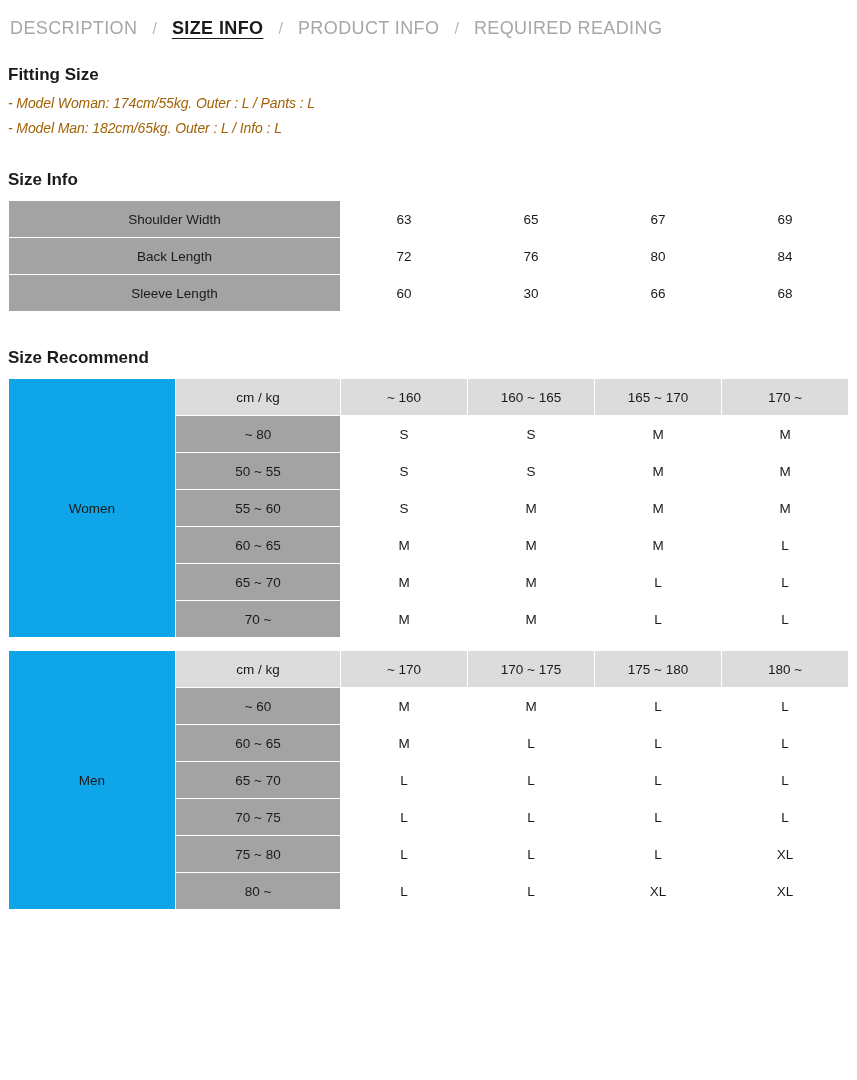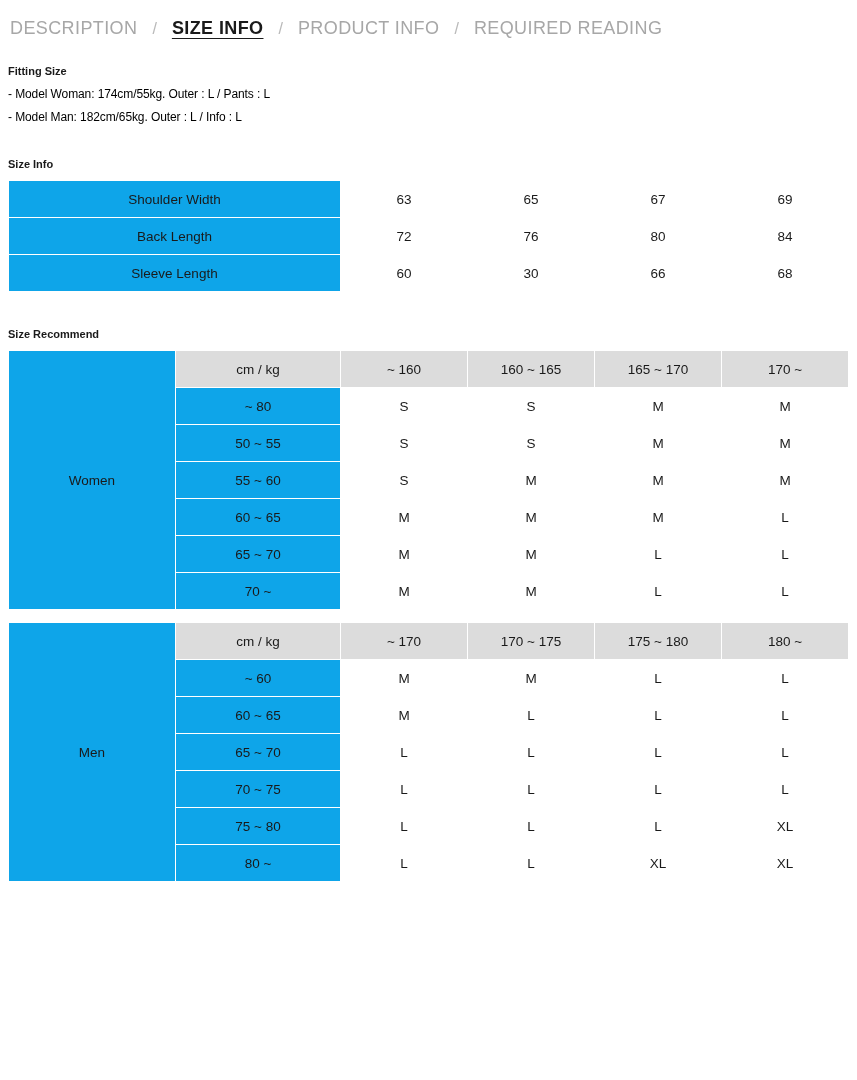--- a/index.html
+++ b/index.html
@@ -42,49 +42,50 @@
     text-underline-offset: 4px;
   }
   .tab-sep {
     font-size: 16px;
     color: #b9b9b9;
     padding: 0 13px;
   }
 
   
   .sec-title {
-    font-size: 11px;
+    font-size: 17px;
     font-weight: bold;
     color: #1a1a1a;
     margin: 0 0 10px 0;
   }
   .fit-line {
-    font-size: 12px;
-    color: #000000;
+    font-size: 14px;
+    color: #a16207;
     margin: 0 0 9px 0;
     letter-spacing: -0.1px;
+    font-style: italic;
   }
   .block { margin-bottom: 34px; }
   .block-sizeinfo { margin-bottom: 36px; }
 
   
   table {
     border-collapse: collapse;
     width: 841px;
     table-layout: fixed;
   }
   td {
     font-size: 13.5px;
     text-align: center;
     height: 37px;
     border: 1px solid #ffffff;
     color: #1a1a1a;
   }
   .hdr  { background: #dcdcdc; }
-  .lbl  { background: #0ea5e9; }
+  .lbl  { background: #a3a3a3; }
   .val  { background: #ffffff; }
   .grp  { background: #0ea5e9; }
 
   
   .si-c0 { width: 332px; }
   .si-c  { width: 127px; }
 
   
   .rc-g  { width: 167px; }
   .rc-c0 { width: 165px; }

